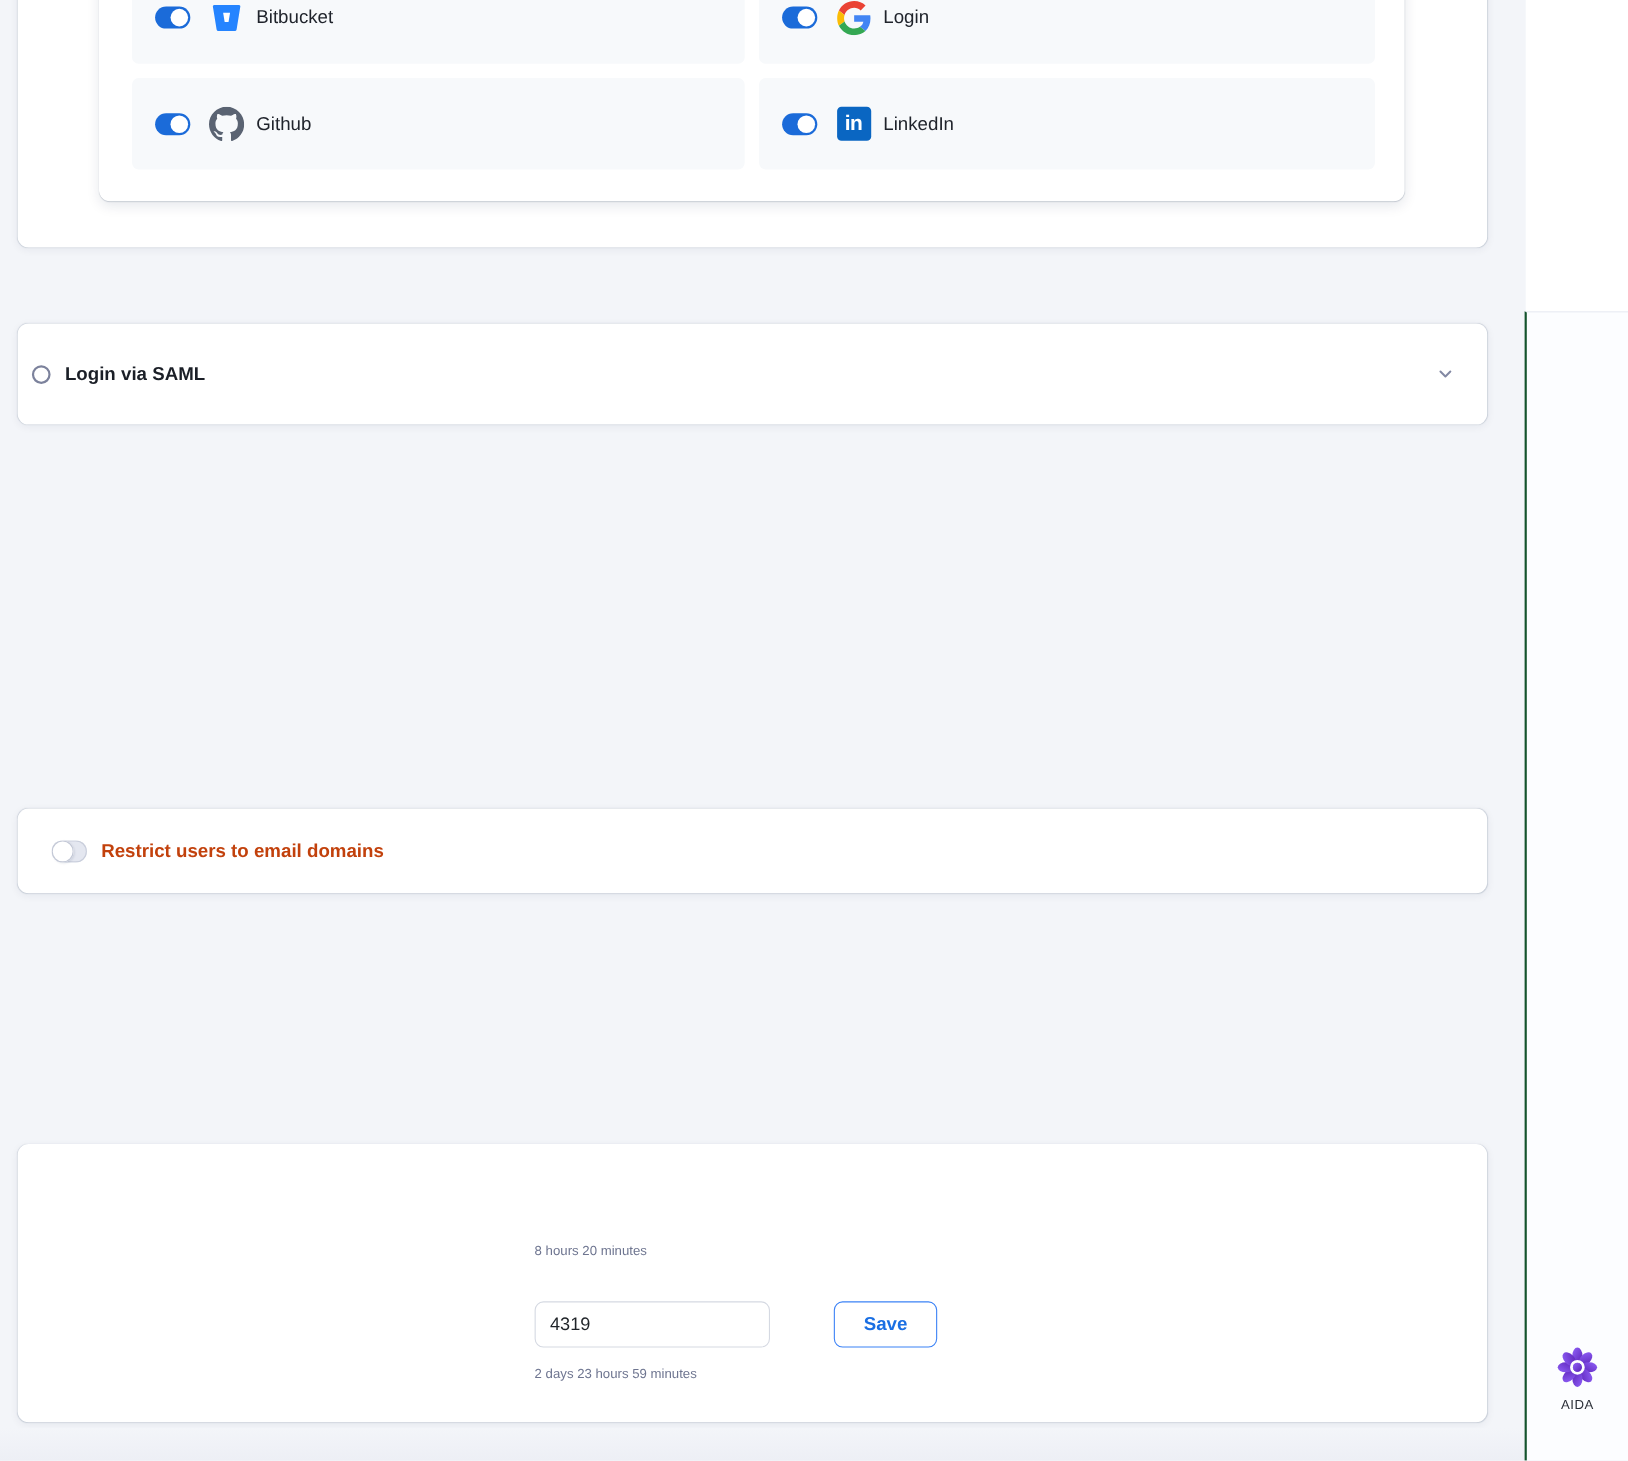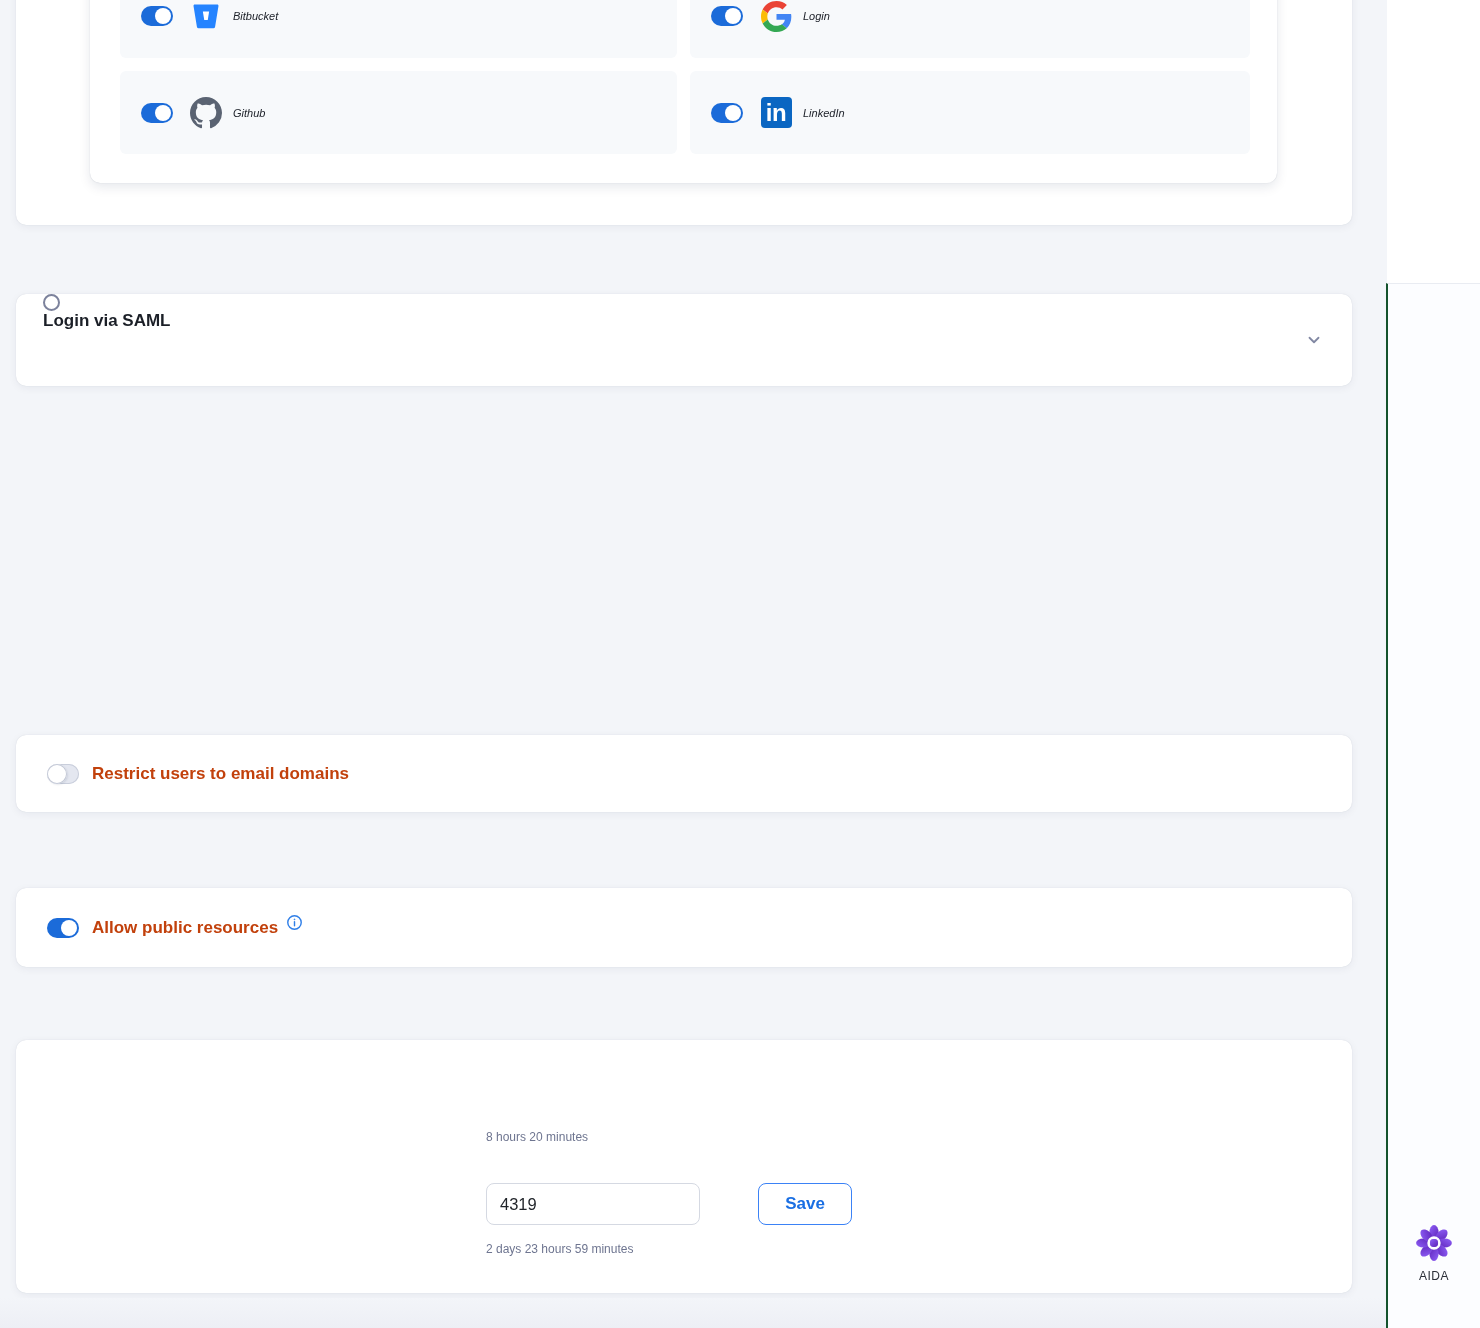--- a/index.html
+++ b/index.html
@@ -16,40 +16,40 @@
           background:#fff; border-radius:10px;
           box-shadow:0 0 1px rgba(9,30,66,.22), 0 4px 12px rgba(9,30,66,.10); }
   .prov-row { position:absolute; height:84px; border-radius:6px; background:#f7f9fb;
           display:flex; align-items:center; padding-left:21px; }
   .prov-row.p0 { left:30px;  top:29px;  width:557px; }
   .prov-row.p1 { left:600px; top:29px;  width:560px; }
   .prov-row.p2 { left:30px;  top:126px; width:557px; height:83px; }
   .prov-row.p3 { left:600px; top:126px; width:560px; height:83px; }
   .prov-icon { display:inline-flex; align-items:center; justify-content:center;
           width:32px; height:32px; margin-left:17px; margin-right:11px; flex:none; }
-  .prov-label { font-size:11px; font-weight:500; color:#20242c;font-style:italic; }
+  .prov-label { font-size:17px; font-weight:500; color:#20242c; }
   .li-badge { width:31px; height:31px; border-radius:4px; background:#0a66c2; color:#fff;
           display:flex; align-items:center; justify-content:center;
-          font-weight:700; font-size:24px; letter-spacing:-.5px; }
+          font-weight:700; font-size:19px; letter-spacing:-.5px; }
 
   
   .toggle { position:relative; display:inline-block; width:32px; height:20px;
           border-radius:10px; flex:none; cursor:pointer; }
   .toggle.on { background:#1b6bd9; }
   .toggle.on .knob { position:absolute; right:2px; top:2px; width:16px; height:16px;
           border-radius:50%; background:#fff; }
   .toggle.off { background:#e4e7f0; box-shadow:inset 0 0 0 1px #c9cedb; }
   .toggle.off .knob { position:absolute; left:0; top:0; width:20px; height:20px;
           border-radius:50%; background:#fff;
           box-shadow:inset 0 0 0 1px #c3c8d6, 1px 1px 2px rgba(9,30,66,.10); }
 
   
   .card-saml { left:16px; top:294px; width:1336px; height:92px; }
   .card-ldap { left:16px; top:447px; width:1336px; height:208px; }
-  .sec-head { display:flex; padding:0 29px 0 27px; height:92px;flex-direction:column; }
+  .sec-head { display:flex; align-items:center; padding:0 29px 0 13px; height:92px; }
   .card-ldap .sec-head { height:96px; }
   .radio { width:17px; height:17px; border:2px solid #7c829c; border-radius:50%;
           background:#fff; flex:none; margin-right:13px; cursor:pointer; }
   .sec-title { font-size:17px; font-weight:700; color:#1b1f27; }
   .chev { margin-left:auto; display:inline-flex; cursor:pointer; }
 
   .ldap-entry { position:absolute; left:74px; top:96px; width:1187px; height:78px;
           background:#fff; border-radius:8px;
           box-shadow:0 0 1px rgba(9,30,66,.25), 0 3px 10px rgba(9,30,66,.11); }
   .entry-name { position:absolute; left:28px; top:0; height:78px; display:flex;
@@ -177,35 +177,20 @@
 
   <section class="card card-restrict">
     <div class="toggle-head">
       <span class="toggle off">
           <span class="knob"></span>
         </span>
       <span class="toggle-label">Restrict users to email domains</span>
     </div>
   </section>
 
-  <section class="card card-public">
-    <div class="toggle-head">
-      <span class="toggle on">
-          <span class="knob"></span>
-        </span>
-      <span class="toggle-label">Allow public resources</span>
-      <span class="info-ic">
-        <svg width="17" height="17" viewBox="0 0 24 24" fill="none" stroke="#2f7fe8" stroke-width="2">
-            <circle cx="12" cy="12" r="9.5"></circle>
-            <line x1="12" y1="11" x2="12" y2="16.5" stroke-linecap="round"></line>
-            <circle cx="12" cy="7.6" r="0.6" fill="#2f7fe8" stroke-width="1.4"></circle>
-          </svg>
-      </span>
-    </div>
-  </section>
 
   <section class="card card-session">
     <div class="sess-hint h1">8 hours 20 minutes</div>
 
     <input class="sess-input i2" type="text" value="4319" style="">
     <button class="btn save-btn">Save</button>
     <div class="sess-hint h2">2 days 23 hours 59 minutes</div>
   </section>
 
   <div class="bottom-fade"></div>

